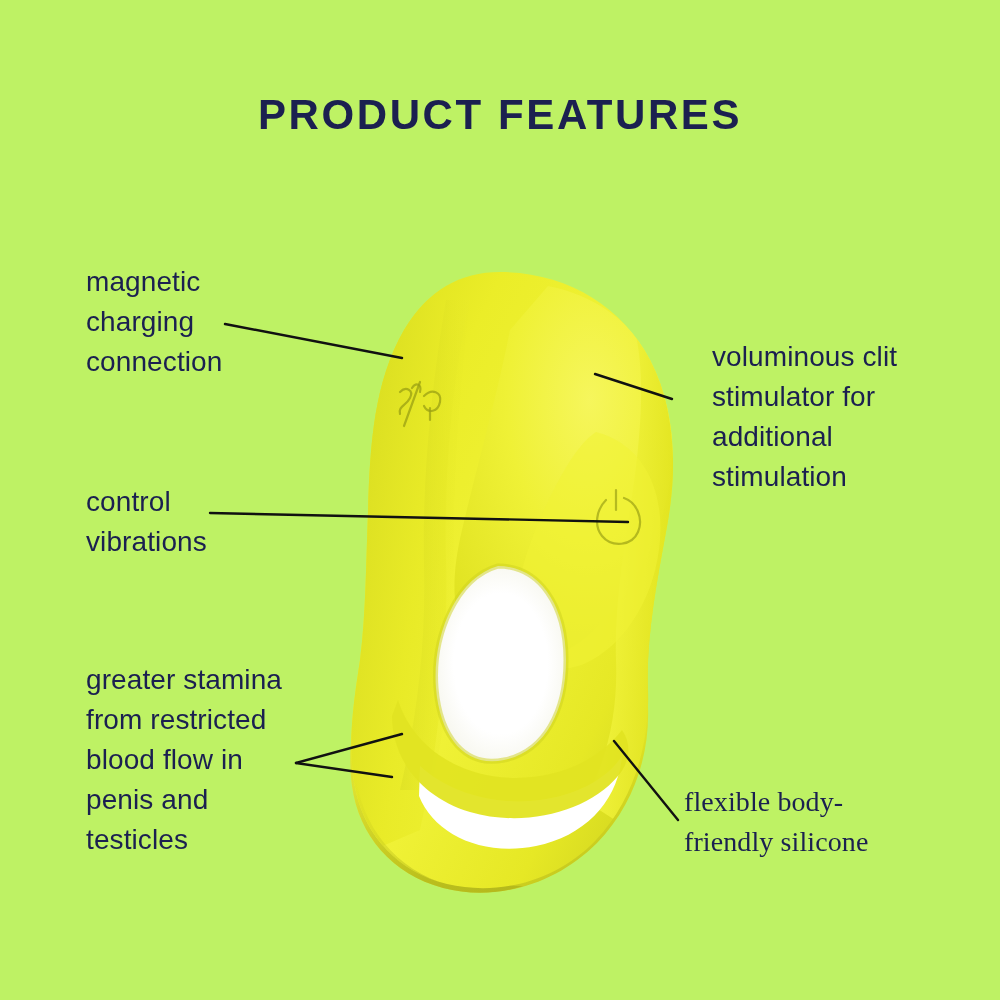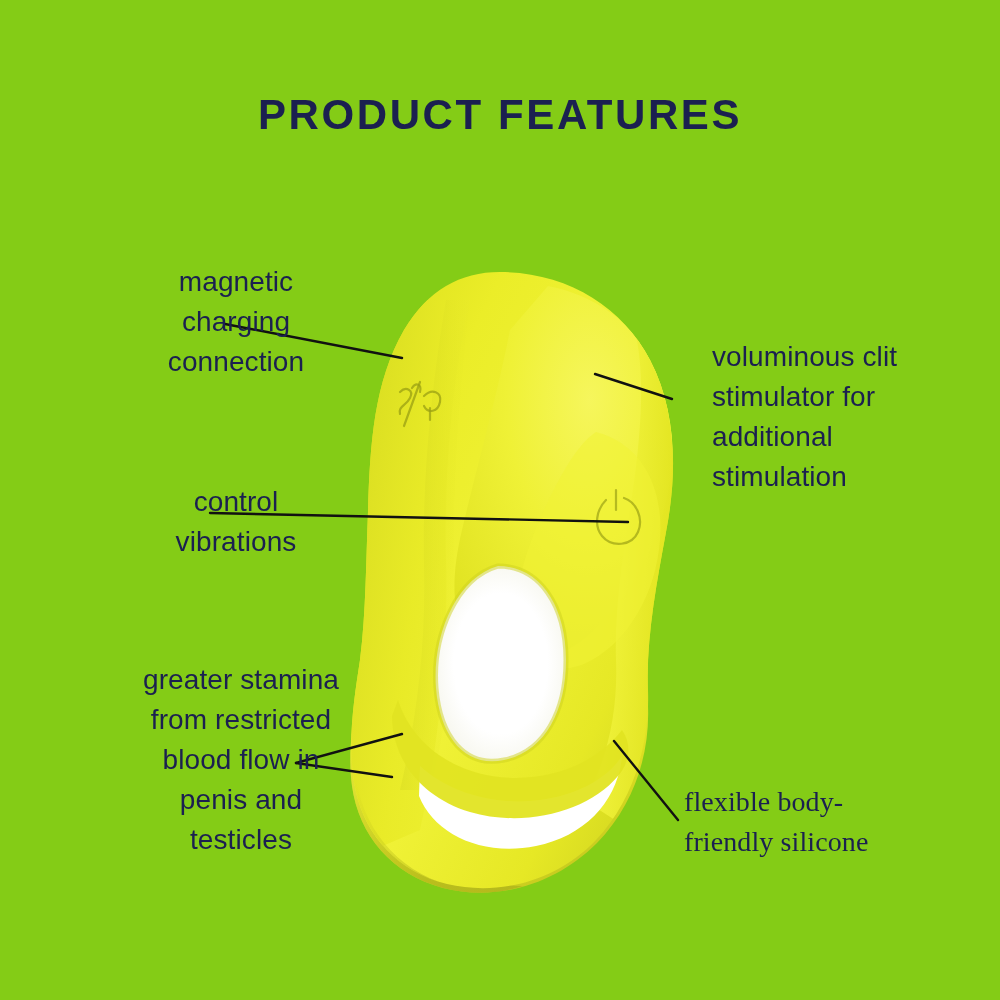--- a/index.html
+++ b/index.html
@@ -14,21 +14,21 @@
     position: relative;
     overflow: hidden;
     font-family: "Liberation Sans", sans-serif;
     -webkit-font-smoothing: antialiased;
   }
   #infographic {
     position: absolute;
     inset: 0;
     width: 1000px;
     height: 1000px;
-    background: #84cc16;
+    background: #bef264;
   }
 
   
   .page-title {
     position: absolute;
     top: 94px;
     left: 0;
     width: 1000px;
     text-align: center;
     font-family: "Liberation Sans", sans-serif;
@@ -44,21 +44,21 @@
   .callout {
     position: absolute;
     color: #1b2050;
     font-family: "Liberation Sans", sans-serif;
     font-size: 28px;
     font-weight: 400;
     line-height: 40px;
     letter-spacing: 0.1px;
     white-space: pre-line;
   }
-  .callout.left  { text-align: center; }
+  .callout.left  { text-align: left; }
   .callout.right { text-align: left; }
 
   #label-magnetic-charging { left: 86px;  top: 262px; width: 300px; }
   #label-control-vibrations{ left: 86px;  top: 482px; width: 300px; }
   #label-greater-stamina   { left: 86px;  top: 660px; width: 310px; }
   #label-voluminous-clit   { left: 712px; top: 337px; width: 300px; }
   #label-flexible-silicone { left: 684px; top: 782px; width: 300px; font-family: Liberation Serif, serif; }
 
   
   #stage {

